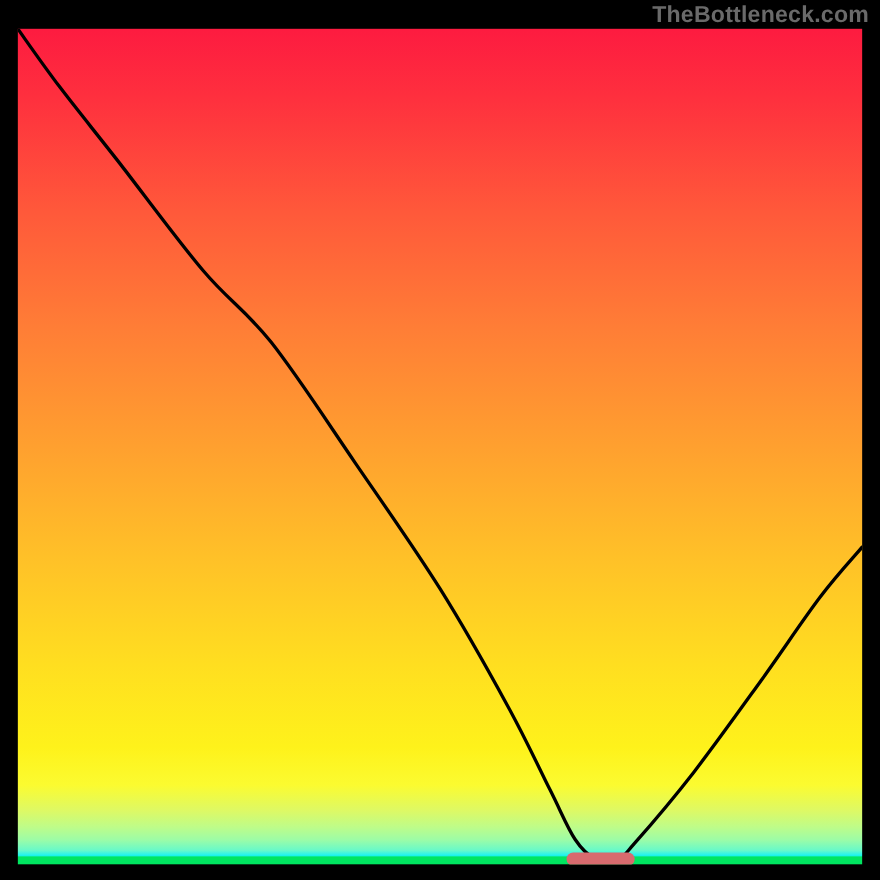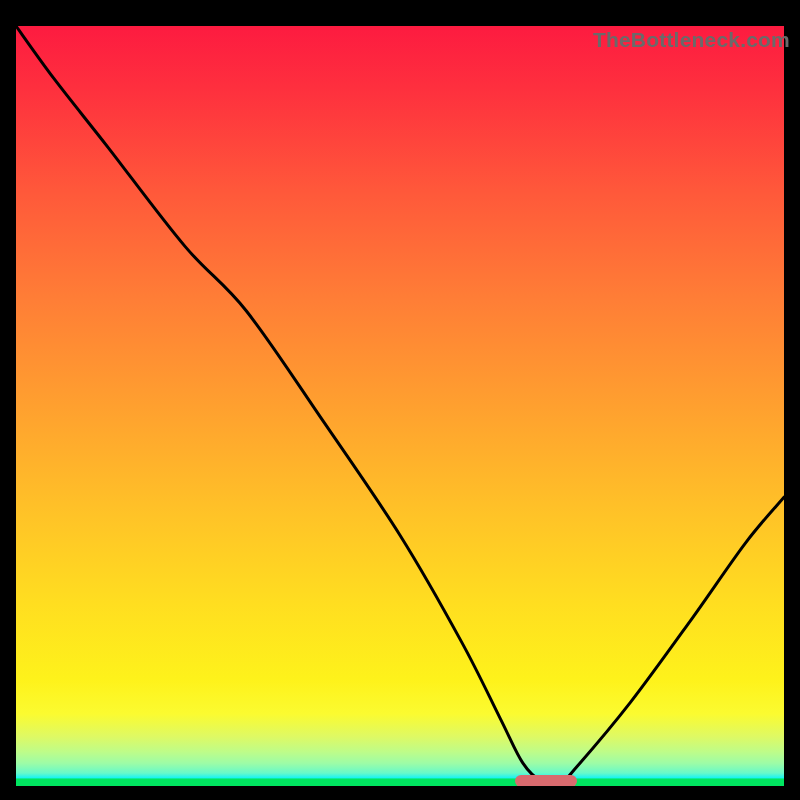--- a/index.html
+++ b/index.html
@@ -19,21 +19,20 @@
   .watermark {
     position: absolute;
     top: 2px;
     right: 10px;
     color: #6a6a6a;
     font-family: Arial, Helvetica, sans-serif;
     font-size: 21px;
     font-weight: 600;
     letter-spacing: 0.2px;
     z-index: 10;
-    margin-top: 26px;
   }
   .plot {
     position: absolute;
     left: 16px;
     top: 26px;
     width: 768px;
     height: 760px;
     overflow: hidden;
   }
   .gradient {

